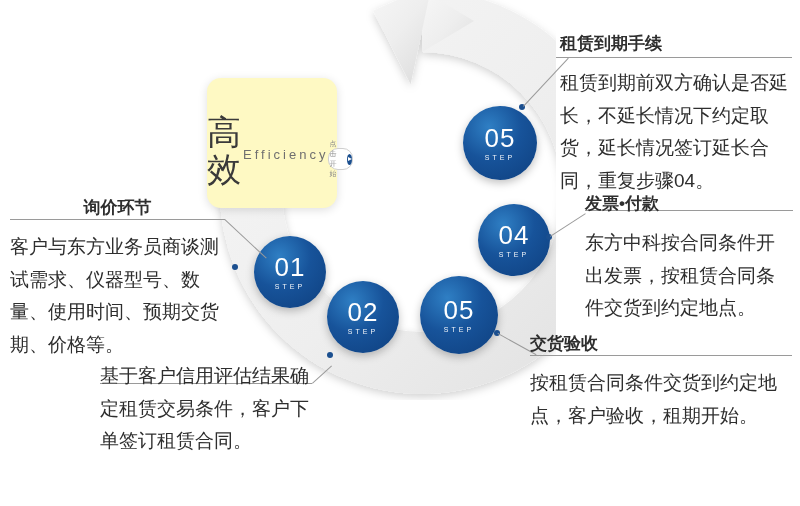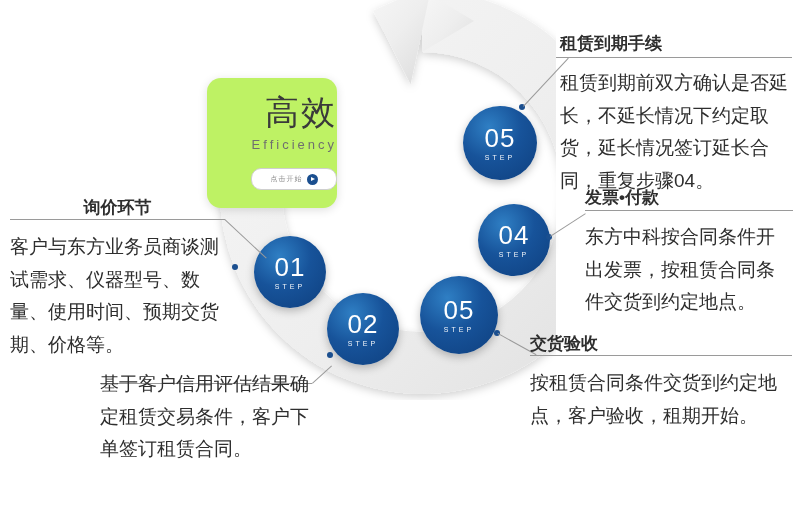--- a/index.html
+++ b/index.html
@@ -12,23 +12,23 @@
   }
   .stage{position:absolute;left:0;top:0;width:800px;height:506px;}
 
   
   .arc-wrap{position:absolute;left:196px;top:0px;width:260px;height:400px;}
   .arc-svg{position:absolute;left:0;top:0;}
 
   
   .eff-card{
     position:absolute;left:207px;top:78px;width:130px;height:130px;
-    background:#bef264;border-radius:14px;
+    background:#fef9c3;border-radius:14px;
     box-shadow:0 2px 10px rgba(0,0,0,0.13);
-    display:flex;flex-direction:column;align-items:flex-end;justify-content:flex-start;
+    display:flex;align-items:center;justify-content:flex-start;
     padding-top:16px;box-sizing:border-box;
   }
   .eff-cn{font-size:34px;color:#3a3a3a;letter-spacing:2px;line-height:1.1;font-family:"Liberation Sans","DejaVu Sans",sans-serif;}
   .eff-en{font-size:13px;color:#6f6f6f;letter-spacing:3px;margin-top:6px;}
   .eff-btn{
     margin-top:16px;width:84px;height:20px;border:1px solid #cfcfcf;border-radius:10px;
     display:flex;align-items:center;justify-content:center;gap:4px;background:#fff;
   }
   .eff-btn span{font-size:7px;color:#8a8a8a;letter-spacing:1px;}
   .eff-btn .dot{width:11px;height:11px;border-radius:50%;background:#1b4f8f;display:flex;align-items:center;justify-content:center;}
@@ -37,21 +37,21 @@
   
   .step{
     position:absolute;border-radius:50%;
     background:radial-gradient(circle at 35% 28%, #2f7fc4 0%, #17539a 45%, #0e3f7e 100%);
     color:#fff;display:flex;flex-direction:column;align-items:center;justify-content:center;
     box-shadow:0 3px 8px rgba(0,0,0,0.25);
   }
   .step .num{font-size:26px;font-weight:normal;line-height:1;letter-spacing:1px;}
   .step .lbl{font-size:7px;letter-spacing:3px;margin-top:3px;opacity:.95;}
   #step01{left:254px;top:236px;width:72px;height:72px;}
-  #step02{left:327px;top:293px;width:72px;height:72px;}
+  #step02{left:327px;top:281px;width:72px;height:72px;}
   #step03{left:420px;top:276px;width:78px;height:78px;}
   #step04{left:478px;top:204px;width:72px;height:72px;}
   #step05{left:463px;top:106px;width:74px;height:74px;}
 
   
   .callout{position:absolute;}
   .callout .title{
     font-size:17px;color:#2e2e2e;font-weight:bold;white-space:nowrap;
     padding-bottom:4px;
   }
@@ -63,28 +63,28 @@
   .dot-node{position:absolute;width:6px;height:6px;border-radius:50%;background:#1b4f8f;}
 
   
   #co01{left:10px;top:196px;width:215px;}
   #co01 .title{text-align:center;}
   #co01 .body{margin-top:8px;}
 
   
   #co02{left:100px;top:360px;width:212px;}
   #co02 .title{text-align:center;}
-  #co02 .body{margin-top:8px;}
+  #co02 .body{}
 
   
   #co05{left:560px;top:32px;width:236px;}
   #co05 .body{margin-top:8px;}
 
   
-  #co04{left:585px;top:186px;width:208px;}
+  #co04{left:585px;top:192px;width:208px;}
   #co04 .body{margin-top:8px;}
 
   
   #co03{left:530px;top:332px;width:262px;}
   #co03 .body{margin-top:8px;}
 </style>
 </head>
 <body>
 
 <div class="stage">

